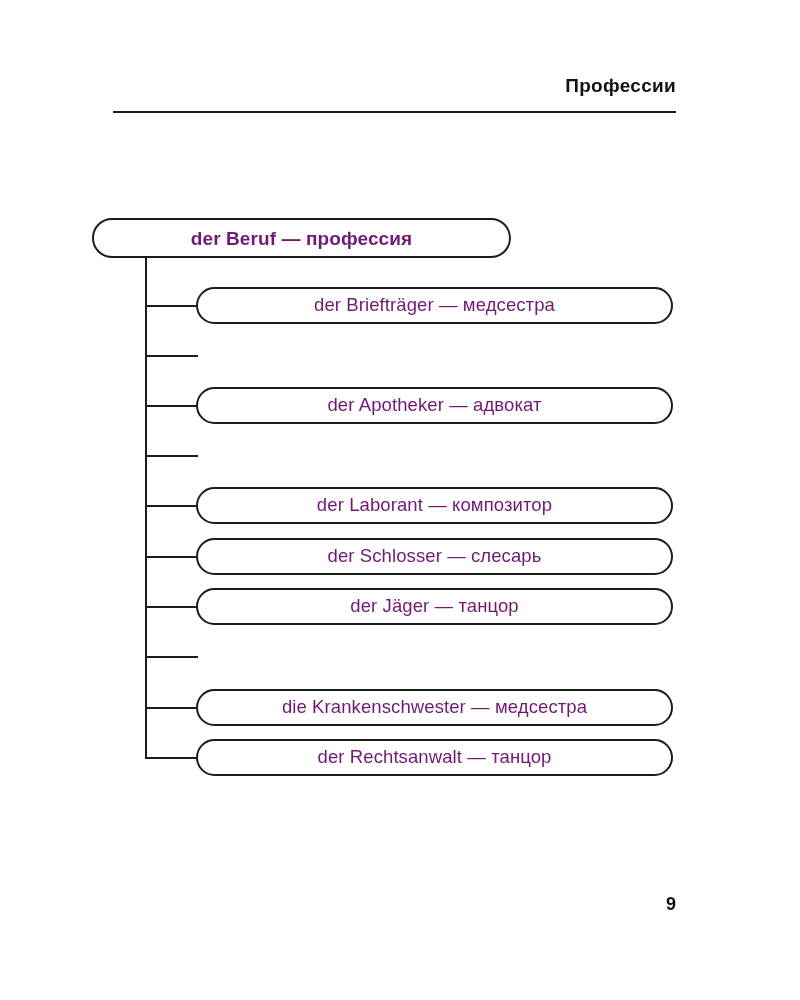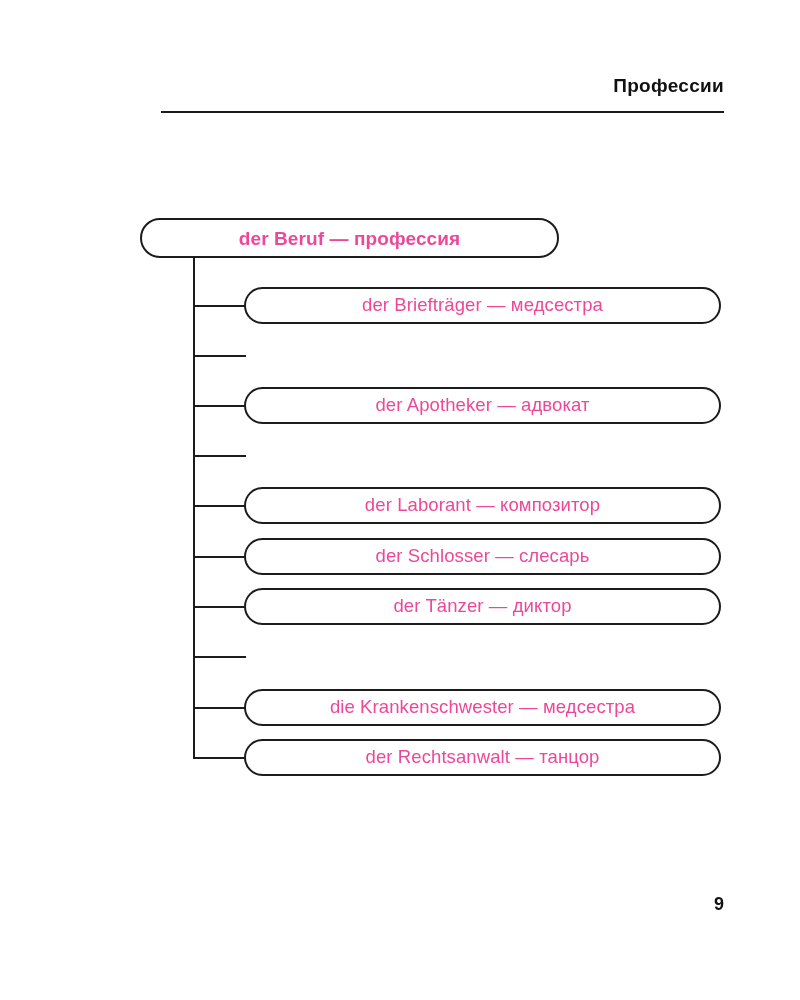--- a/index.html
+++ b/index.html
@@ -10,21 +10,20 @@
   body {
     font-family: "Liberation Sans", sans-serif;
     -webkit-font-smoothing: antialiased;
   }
   .page {
     position: relative;
     width: 693px;
     height: 1000px;
     background: #ffffff;
     overflow: hidden;
-    margin-left: 48px;
   }
 
   
   .running-head {
     position: absolute;
     left: 113px;
     top: 76px;
     width: 563px;
     text-align: right;
     font-size: 19px;
@@ -53,21 +52,21 @@
 
   .node {
     position: absolute;
     box-sizing: border-box;
     border: 2.2px solid #1c1c1c;
     border-radius: 999px;
     background: #ffffff;
     display: flex;
     align-items: center;
     justify-content: center;
-    color: #ec4899;
+    color: #701a75;
     z-index: 3;
   }
   .node-label {
     display: block;
     white-space: nowrap;
     line-height: 1;
   }
 
   .node-root {
     left: 92px;
@@ -160,21 +159,21 @@
       <span class="node-label">der Laborant — композитор</span>
     </div>
 
     <div class="branch" style="top:556px"></div>
     <div class="node node-child" style="top:538px">
       <span class="node-label">der Schlosser — слесарь</span>
     </div>
 
     <div class="branch" style="top:606px"></div>
     <div class="node node-child" style="top:588px">
-      <span class="node-label">der Tänzer — диктор</span>
+      <span class="node-label">der Jäger — танцор</span>
     </div>
 
     <div class="branch" style="top:656px"></div>
 
     <div class="branch" style="top:707px"></div>
     <div class="node node-child" style="top:689px">
       <span class="node-label">die Krankenschwester — медсестра</span>
     </div>
 
     <div class="branch" style="top:757px"></div>

